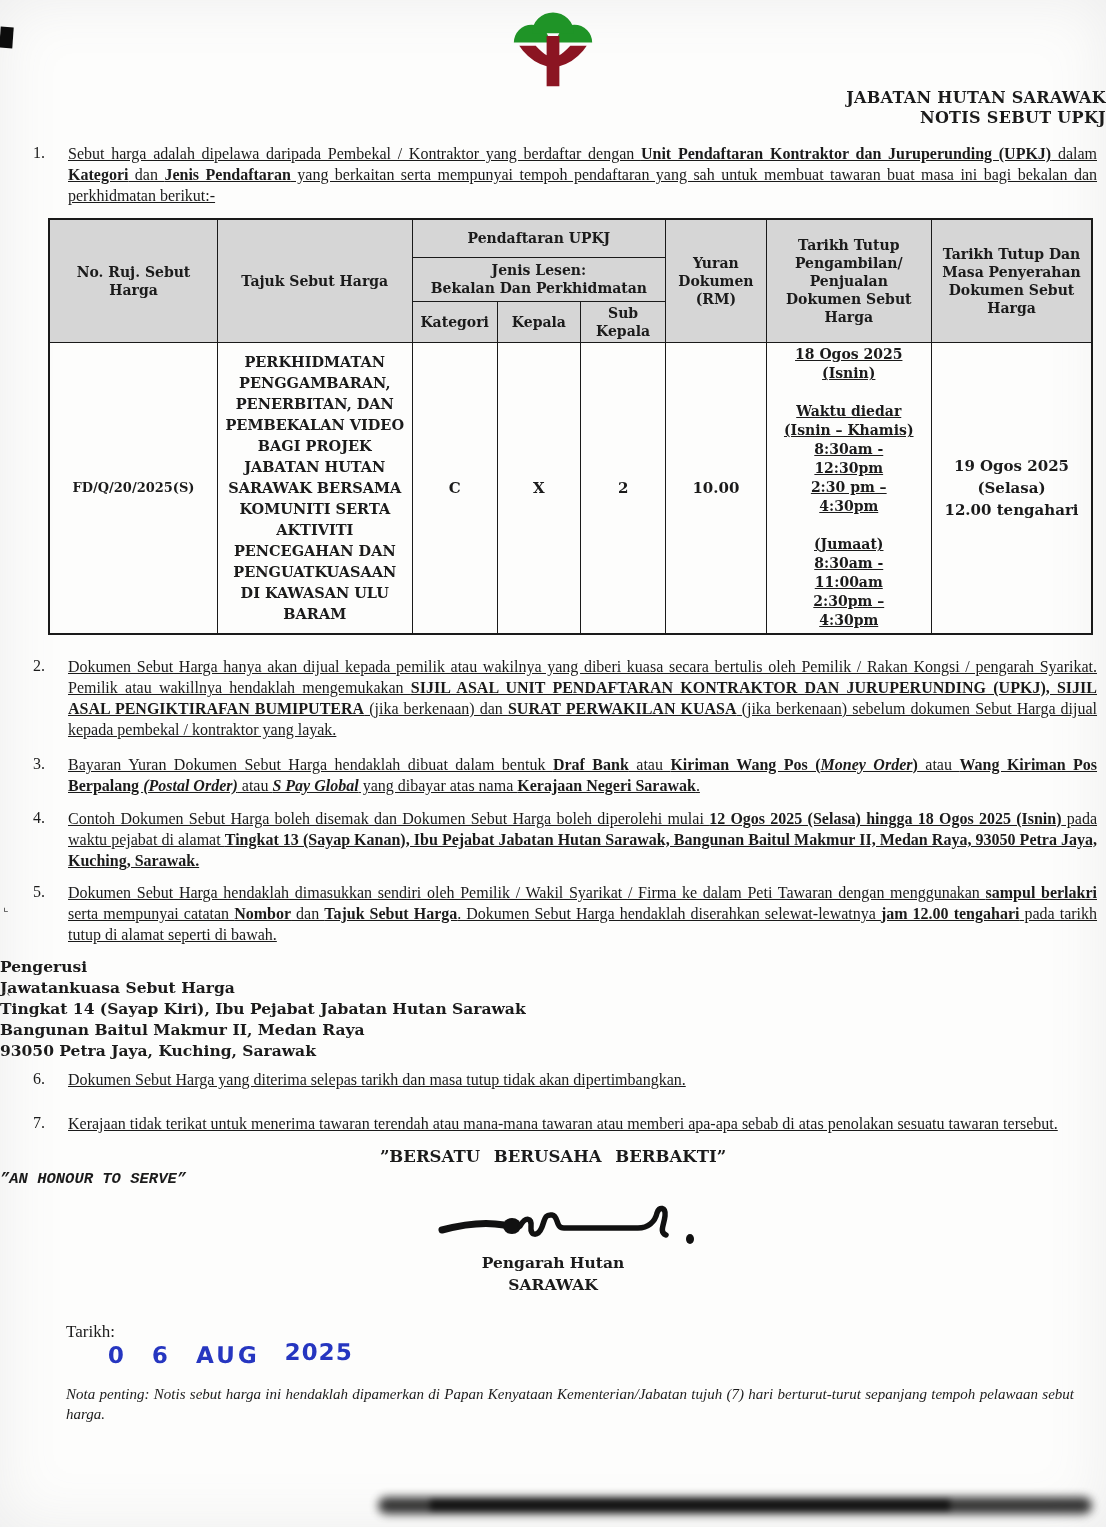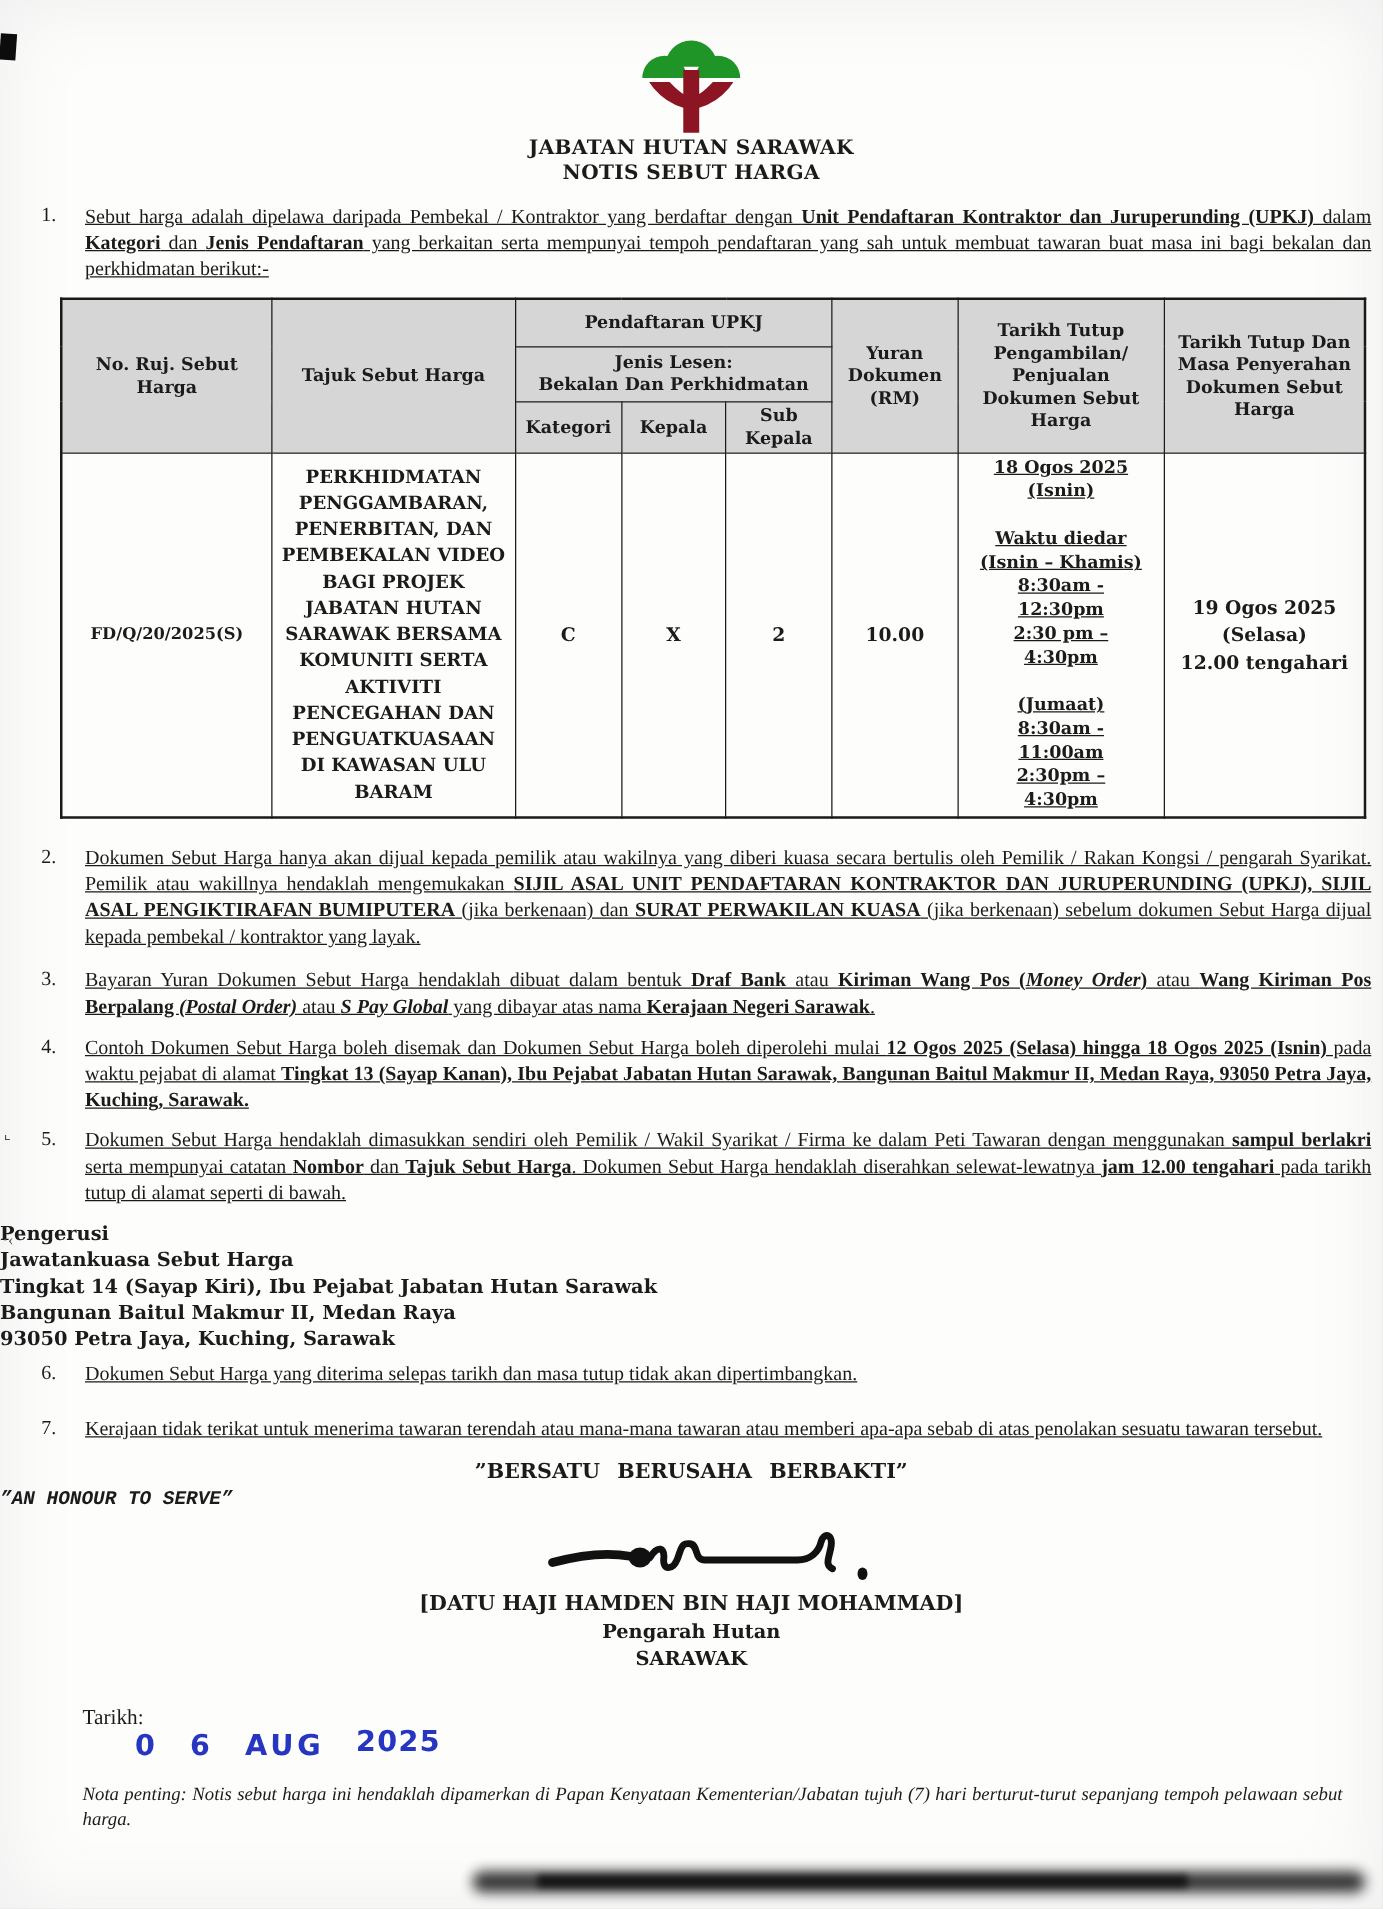--- a/index.html
+++ b/index.html
@@ -3,21 +3,21 @@
 <meta charset="utf-8">
 <style>
   html,body{margin:0;padding:0;background:#e8e8e8;}
   .page{
     position:relative;width:1106px;height:1527px;margin:0 auto;
     background:#fdfdfc;overflow:hidden;color:#1b1b1b;
     font-family:"Liberation Serif",serif;
     box-shadow:inset 0 0 60px rgba(120,125,135,.12);
   }
   
-  .hdr{text-align:center;padding-top:26px;}
+  .hdr{text-align:right;padding-top:6px;}
   .logo{display:block;margin:0 auto;}
   .hdr-title{font-family:"DejaVu Serif",serif;font-weight:bold;font-size:16px;line-height:20px;letter-spacing:.3px;}
   
   .item{display:flex;margin:0 0 0 33px;width:1064px;}
   .num{flex:0 0 35px;font-size:16px;padding-top:1px;}
   .ptext{flex:1;max-width:1029px;font-size:16px;line-height:21px;text-align:justify;text-decoration:underline;}
   .ptext .b{font-weight:bold;}
   .ptext .i{font-style:italic;}
   .mt-p1{margin-top:15px;}
   .mt-p2{margin-top:21px;}
@@ -71,21 +71,21 @@
   <div class="art-mark2">·‹</div>
 
   <div class="hdr">
     <svg class="logo" width="92" height="82" viewBox="0 0 100 90">
       <path d="M7,40 A19.5,19.5 0 0 1 46,40 L7,40 Z" fill="#1f9427"></path>
       <path d="M54,40 A19.5,19.5 0 0 1 93,40 L54,40 Z" fill="#1f9427"></path>
       <path d="M27,30 A23,23 0 0 1 73,30 L27,30 Z" fill="#1f9427"></path>
       <path d="M43,88 L43,66 Q28,62 17,49 L13,43.5 L31,43.5 Q38,51 43,54 L43,33 L57,33 L57,54 Q62,51 69,43.5 L87,43.5 L83,49 Q72,62 57,66 L57,88 Z" fill="#8b1522"></path>
     </svg>
     <div class="hdr-title">JABATAN HUTAN SARAWAK</div>
-    <div class="hdr-title">NOTIS SEBUT HARGA</div>
+    <div class="hdr-title">NOTIS SEBUT UPKJ</div>
   </div>
 
   <div class="item mt-p1">
     <div class="num">1.</div>
     <div class="ptext"><span>Sebut harga adalah dipelawa daripada Pembekal / Kontraktor yang berdaftar dengan </span><span class="b">Unit Pendaftaran Kontraktor dan Juruperunding (UPKJ)</span><span> dalam </span><span class="b">Kategori</span><span> dan </span><span class="b">Jenis Pendaftaran</span><span> yang berkaitan serta mempunyai tempoh pendaftaran yang sah untuk membuat tawaran buat masa ini bagi bekalan dan perkhidmatan berikut:-</span></div>
   </div>
 
   <table class="quote">
     <colgroup>
       <col style="width:168px">
@@ -188,21 +188,20 @@
   <div class="sig-wrap">
     <svg width="300" height="60" viewBox="0 0 300 60">
       <path d="M14,36 C40,29 60,28 76,31" stroke="#111" stroke-width="7" fill="none" stroke-linecap="round"></path>
       <ellipse cx="84" cy="32" rx="9" ry="8" fill="#111"></ellipse>
       <path d="M92,32 C98,22 104,24 103,33 C102,42 110,43 114,33 C117,25 117,20 124,21 C131,22 127,34 136,34 L210,34 C220,34 227,28 229,19 C231,12 238,13 237,22 C236,31 231,38 238,41" stroke="#111" stroke-width="5.5" fill="none" stroke-linecap="round" stroke-linejoin="round"></path>
       <ellipse cx="262" cy="45" rx="4" ry="5" fill="#111"></ellipse>
     </svg>
   </div>
 
   <div class="signer">
-    <div>[DATU HAJI HAMDEN BIN HAJI MOHAMMAD]</div>
     <div class="sub">Pengarah Hutan</div>
     <div class="sub">SARAWAK</div>
   </div>
 
   <div class="daterow">
     <span class="date-label">Tarikh:</span>
     <span class="stamp"><span>0 6</span> <span>AUG</span> <span class="yr">2025</span></span>
   </div>
 
   <div class="note"><span class="b i">Nota penting:</span><span class="i">  Notis sebut harga ini hendaklah dipamerkan di Papan Kenyataan Kementerian/Jabatan tujuh (7) hari berturut-turut sepanjang tempoh pelawaan sebut harga.</span></div>

